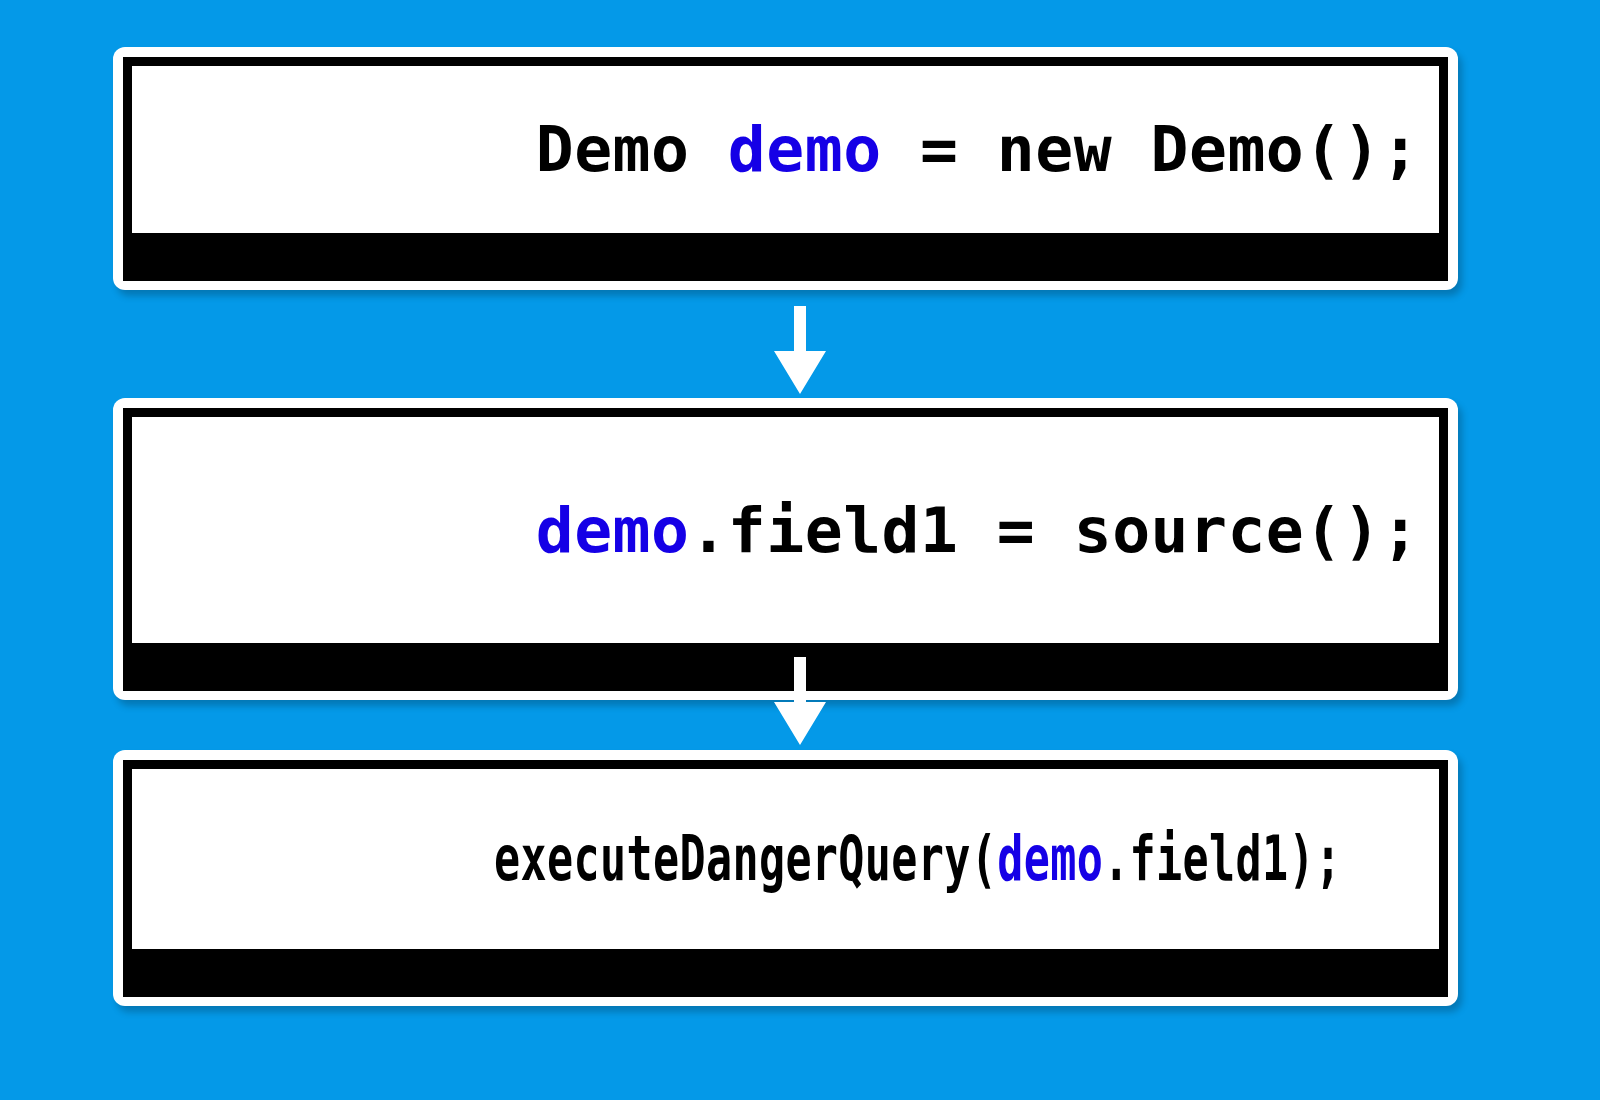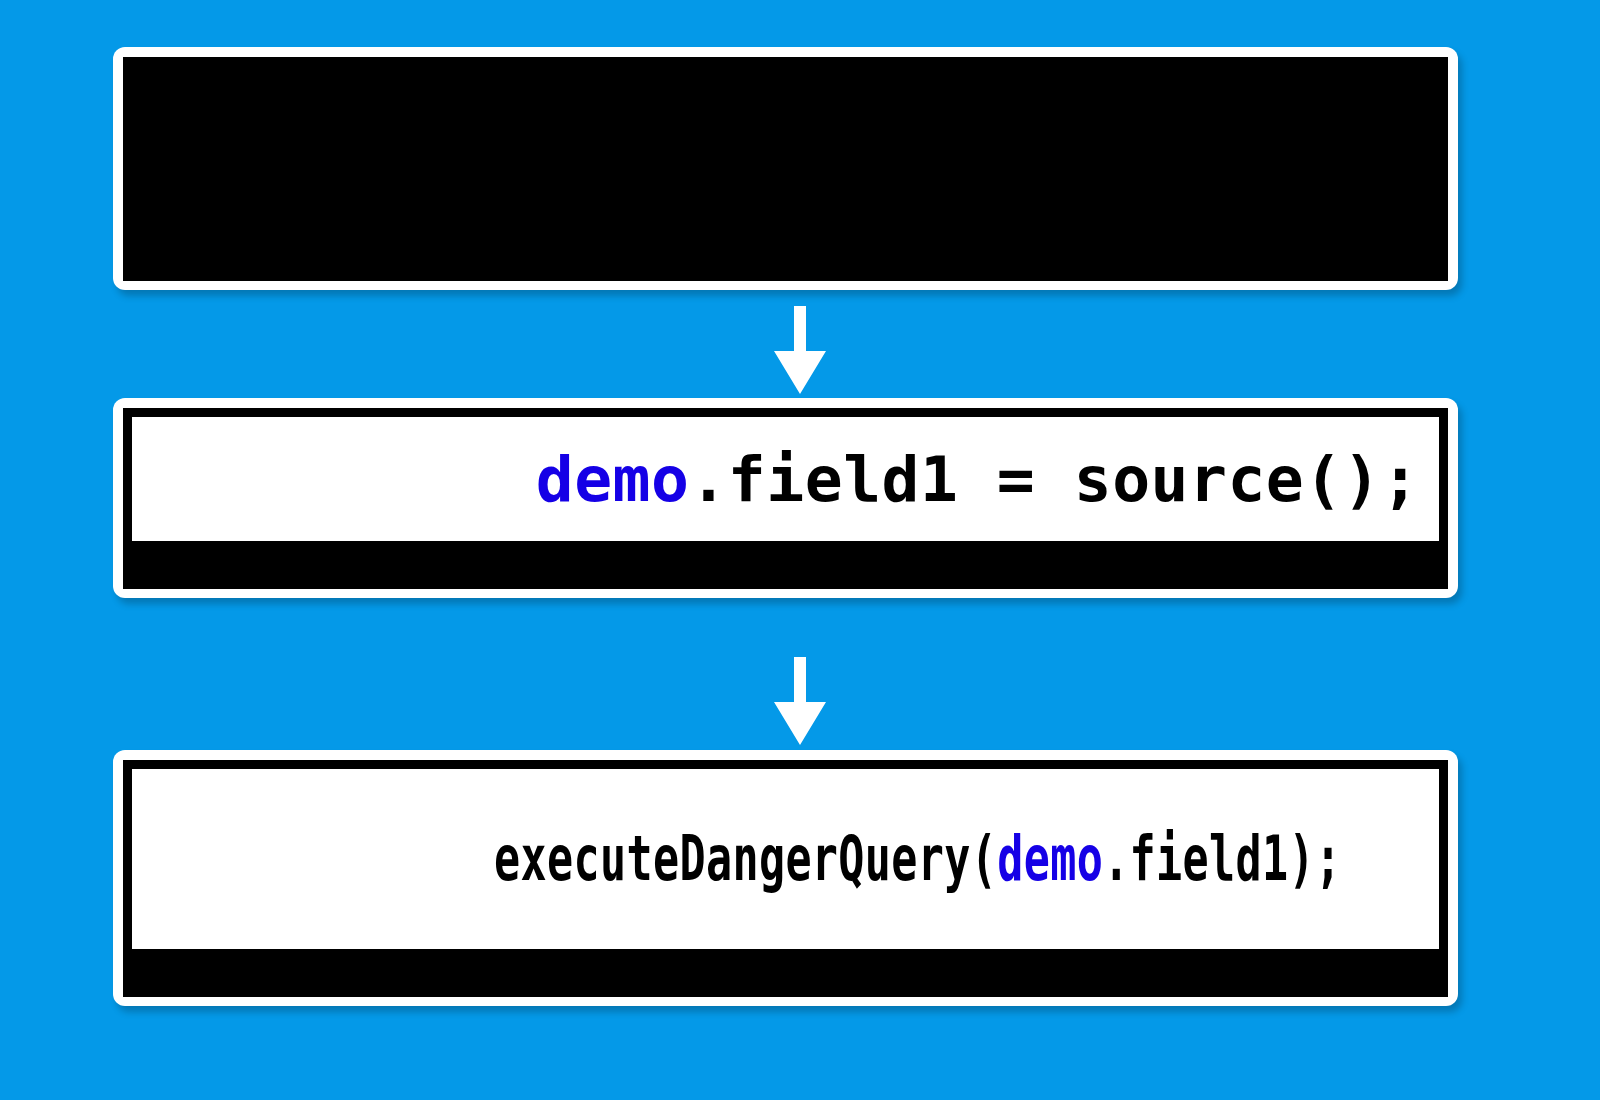--- a/index.html
+++ b/index.html
@@ -79,21 +79,21 @@
   #box-1 {
     top: 47px;
     height: 243px;
   }
   #box-1 .code-text {
     font-size: 63px;
   }
 
   #box-2 {
     top: 398px;
-    height: 200px;
+    height: 302px;
   }
   #box-2 .code-text {
     font-size: 63px;
   }
 
   #box-3 {
     top: 750px;
     height: 256px;
   }
   #box-3 .code-text {
@@ -122,20 +122,25 @@
     height: 100%;
   }
 </style>
 </head>
 <body>
 
 <div id="canvas">
 
   <div class="code-box" id="box-1">
     <div class="code-box-inner">
+      <div class="code-surface">
+        <div class="code-text">
+          <span>Demo </span><span class="hl">demo</span><span> = new Demo();</span>
+        </div>
+      </div>
       <div class="code-bar"></div>
     </div>
   </div>
 
   <div class="flow-arrow" id="arrow-1">
     <svg viewBox="0 0 62 88" xmlns="http://www.w3.org/2000/svg" aria-hidden="true">
       <path d="M25 0 H37 V45 H57 L31 88 L5 45 H25 Z" fill="#ffffff"></path>
     </svg>
   </div>
 

